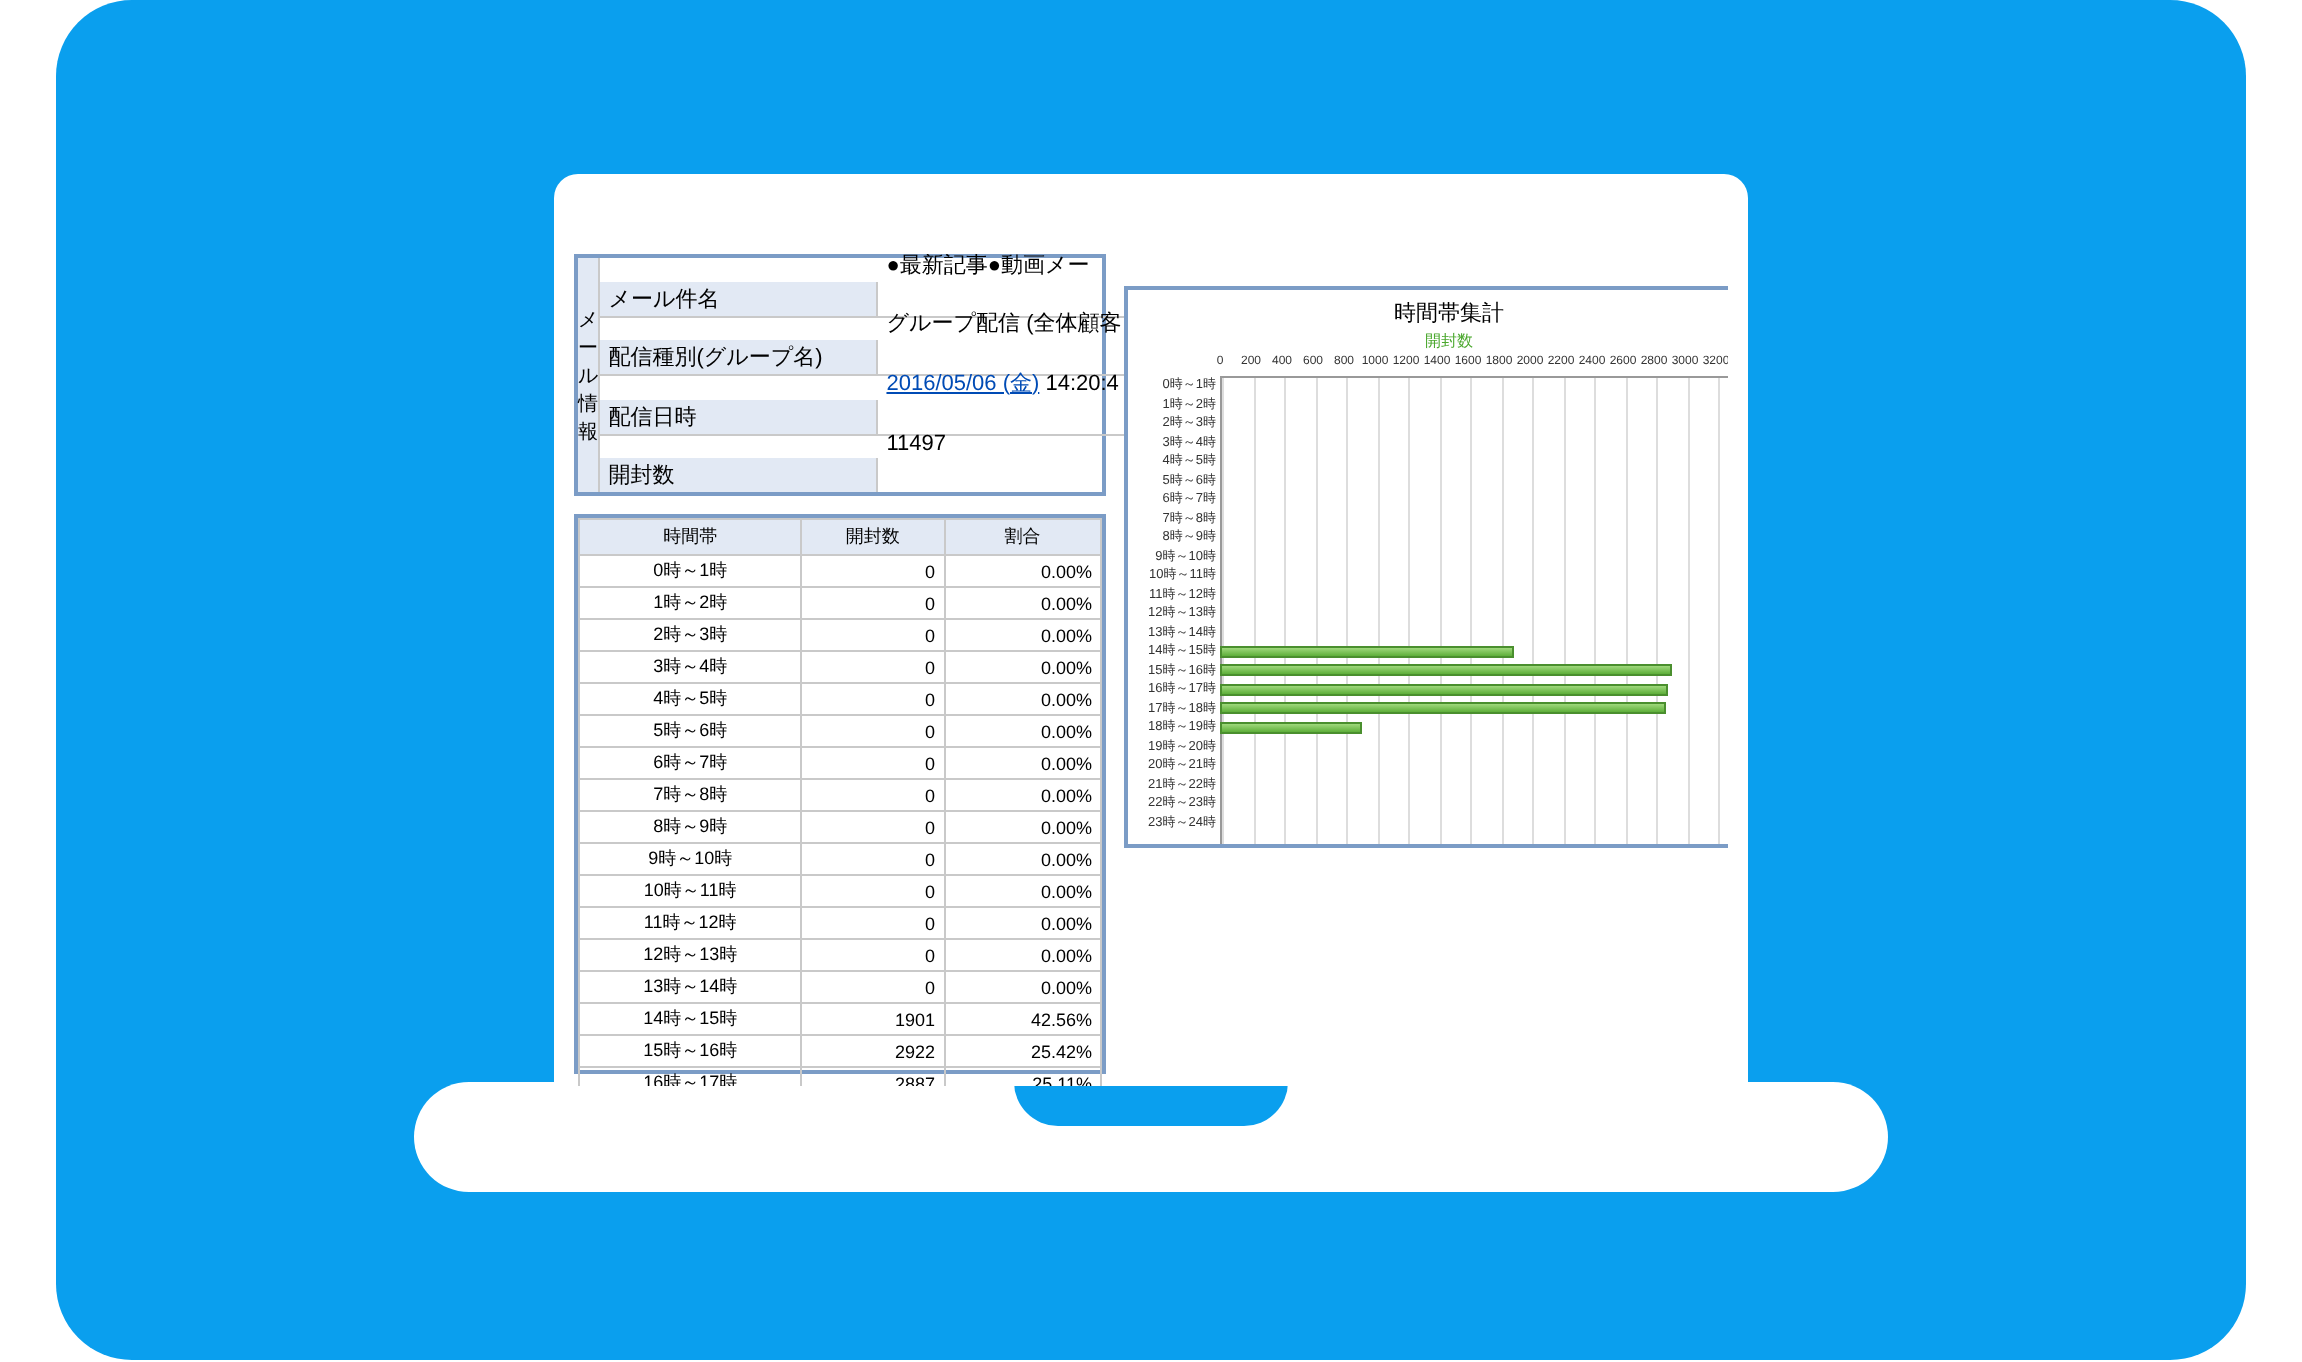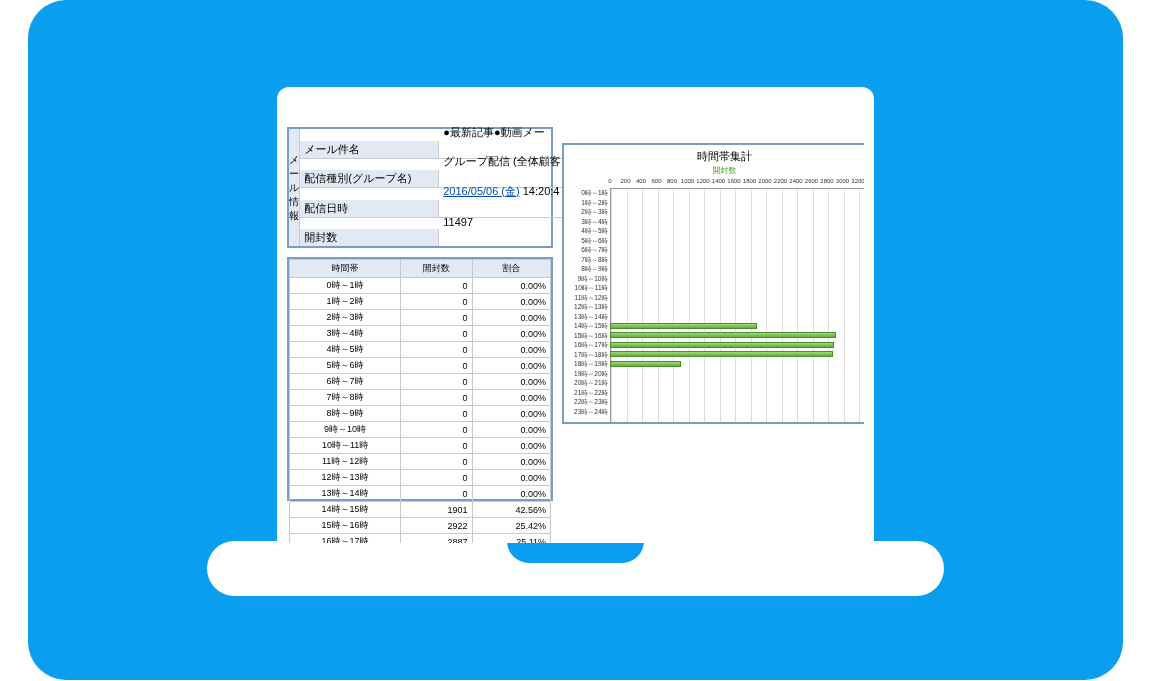--- a/index.html
+++ b/index.html
@@ -5,21 +5,21 @@
   html,body{margin:0;padding:0;width:1151px;height:681px;background:#fff;font-family:"MS PGothic","Hiragino Kaku Gothic Pro",Meiryo,sans-serif;overflow:hidden}
   .stage{position:relative;width:1151px;height:681px}
   .blue-card{position:absolute;left:28px;top:0;width:1095px;height:680px;background:#0a9fee;border-radius:38px}
   .laptop-base{position:absolute;left:207px;top:541px;width:737px;height:55px;background:#fff;border-radius:36px}
   .laptop-notch{position:absolute;left:507px;top:541px;width:137px;height:22px;background:#0a9fee;border-radius:0 0 22px 22px}
   .laptop-body{position:absolute;left:277px;top:87px;width:597px;height:456px;background:#fff;border-radius:12px 12px 0 0;overflow:hidden}
   .screen{position:absolute;left:10px;top:40px;right:10px;bottom:0;overflow:hidden}
 
   .panel{position:absolute;border:2px solid #7b9cc6;background:#fff;box-sizing:border-box}
   .info{left:0;top:0;width:266px;height:121px}
-  .timetable{left:0;top:130px;width:266px;height:244px}
+  .timetable{left:0;top:130px;width:266px;height:280px}
   .chart{left:275px;top:16px;width:325px;height:281px}
 
   .info-row{display:flex;border-top:1px solid #c9c9c9;font-size:11px;min-height:14px;align-items:flex-end}
   .info-row:first-child{border-top:none}
   .side-label{width:28px;background:#e2e9f4;font-size:10px;writing-mode:horizontal-tb;display:flex;flex-direction:column;align-items:center;justify-content:center;border-right:1px solid #c9c9c9}
   .info-k{width:130px;padding:1px 4px;background:#e2e9f4;border-right:1px solid #c9c9c9}
   .info-v{flex:1;padding:18px 4px;white-space:nowrap;overflow:hidden}
 
   .info-flex{display:flex;height:100%}
   .info-rows{flex:1;display:flex;flex-direction:column}

